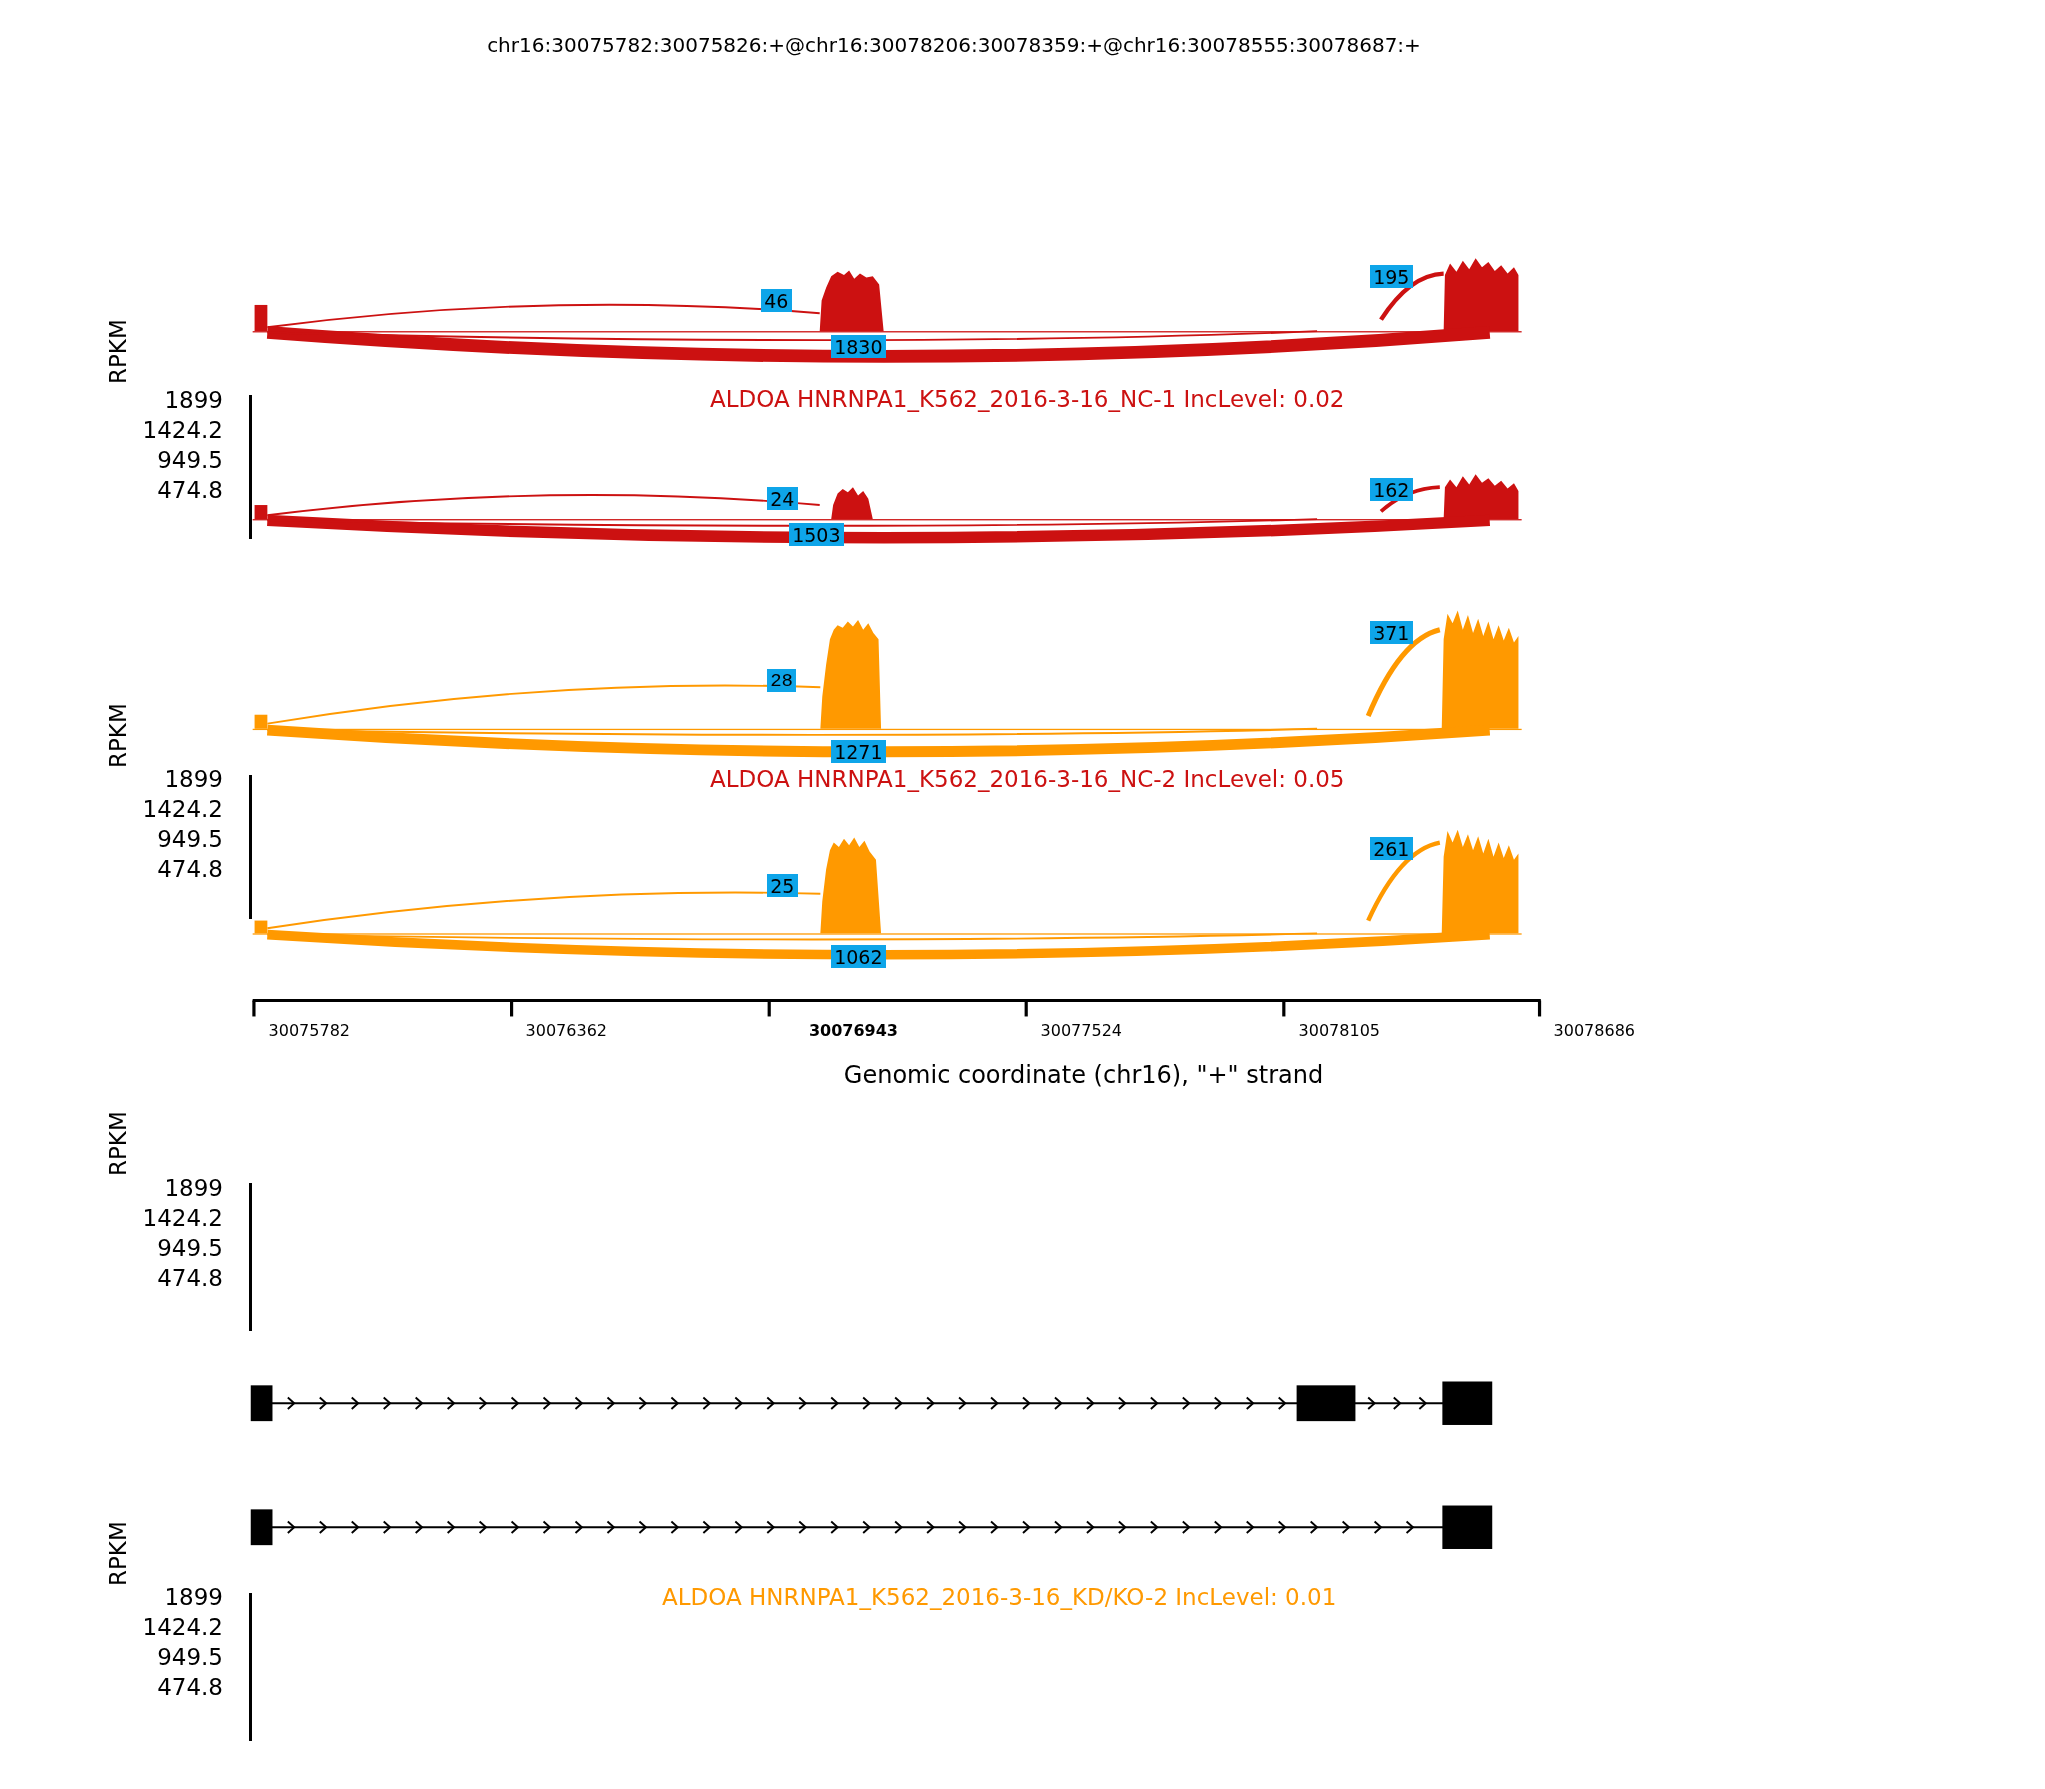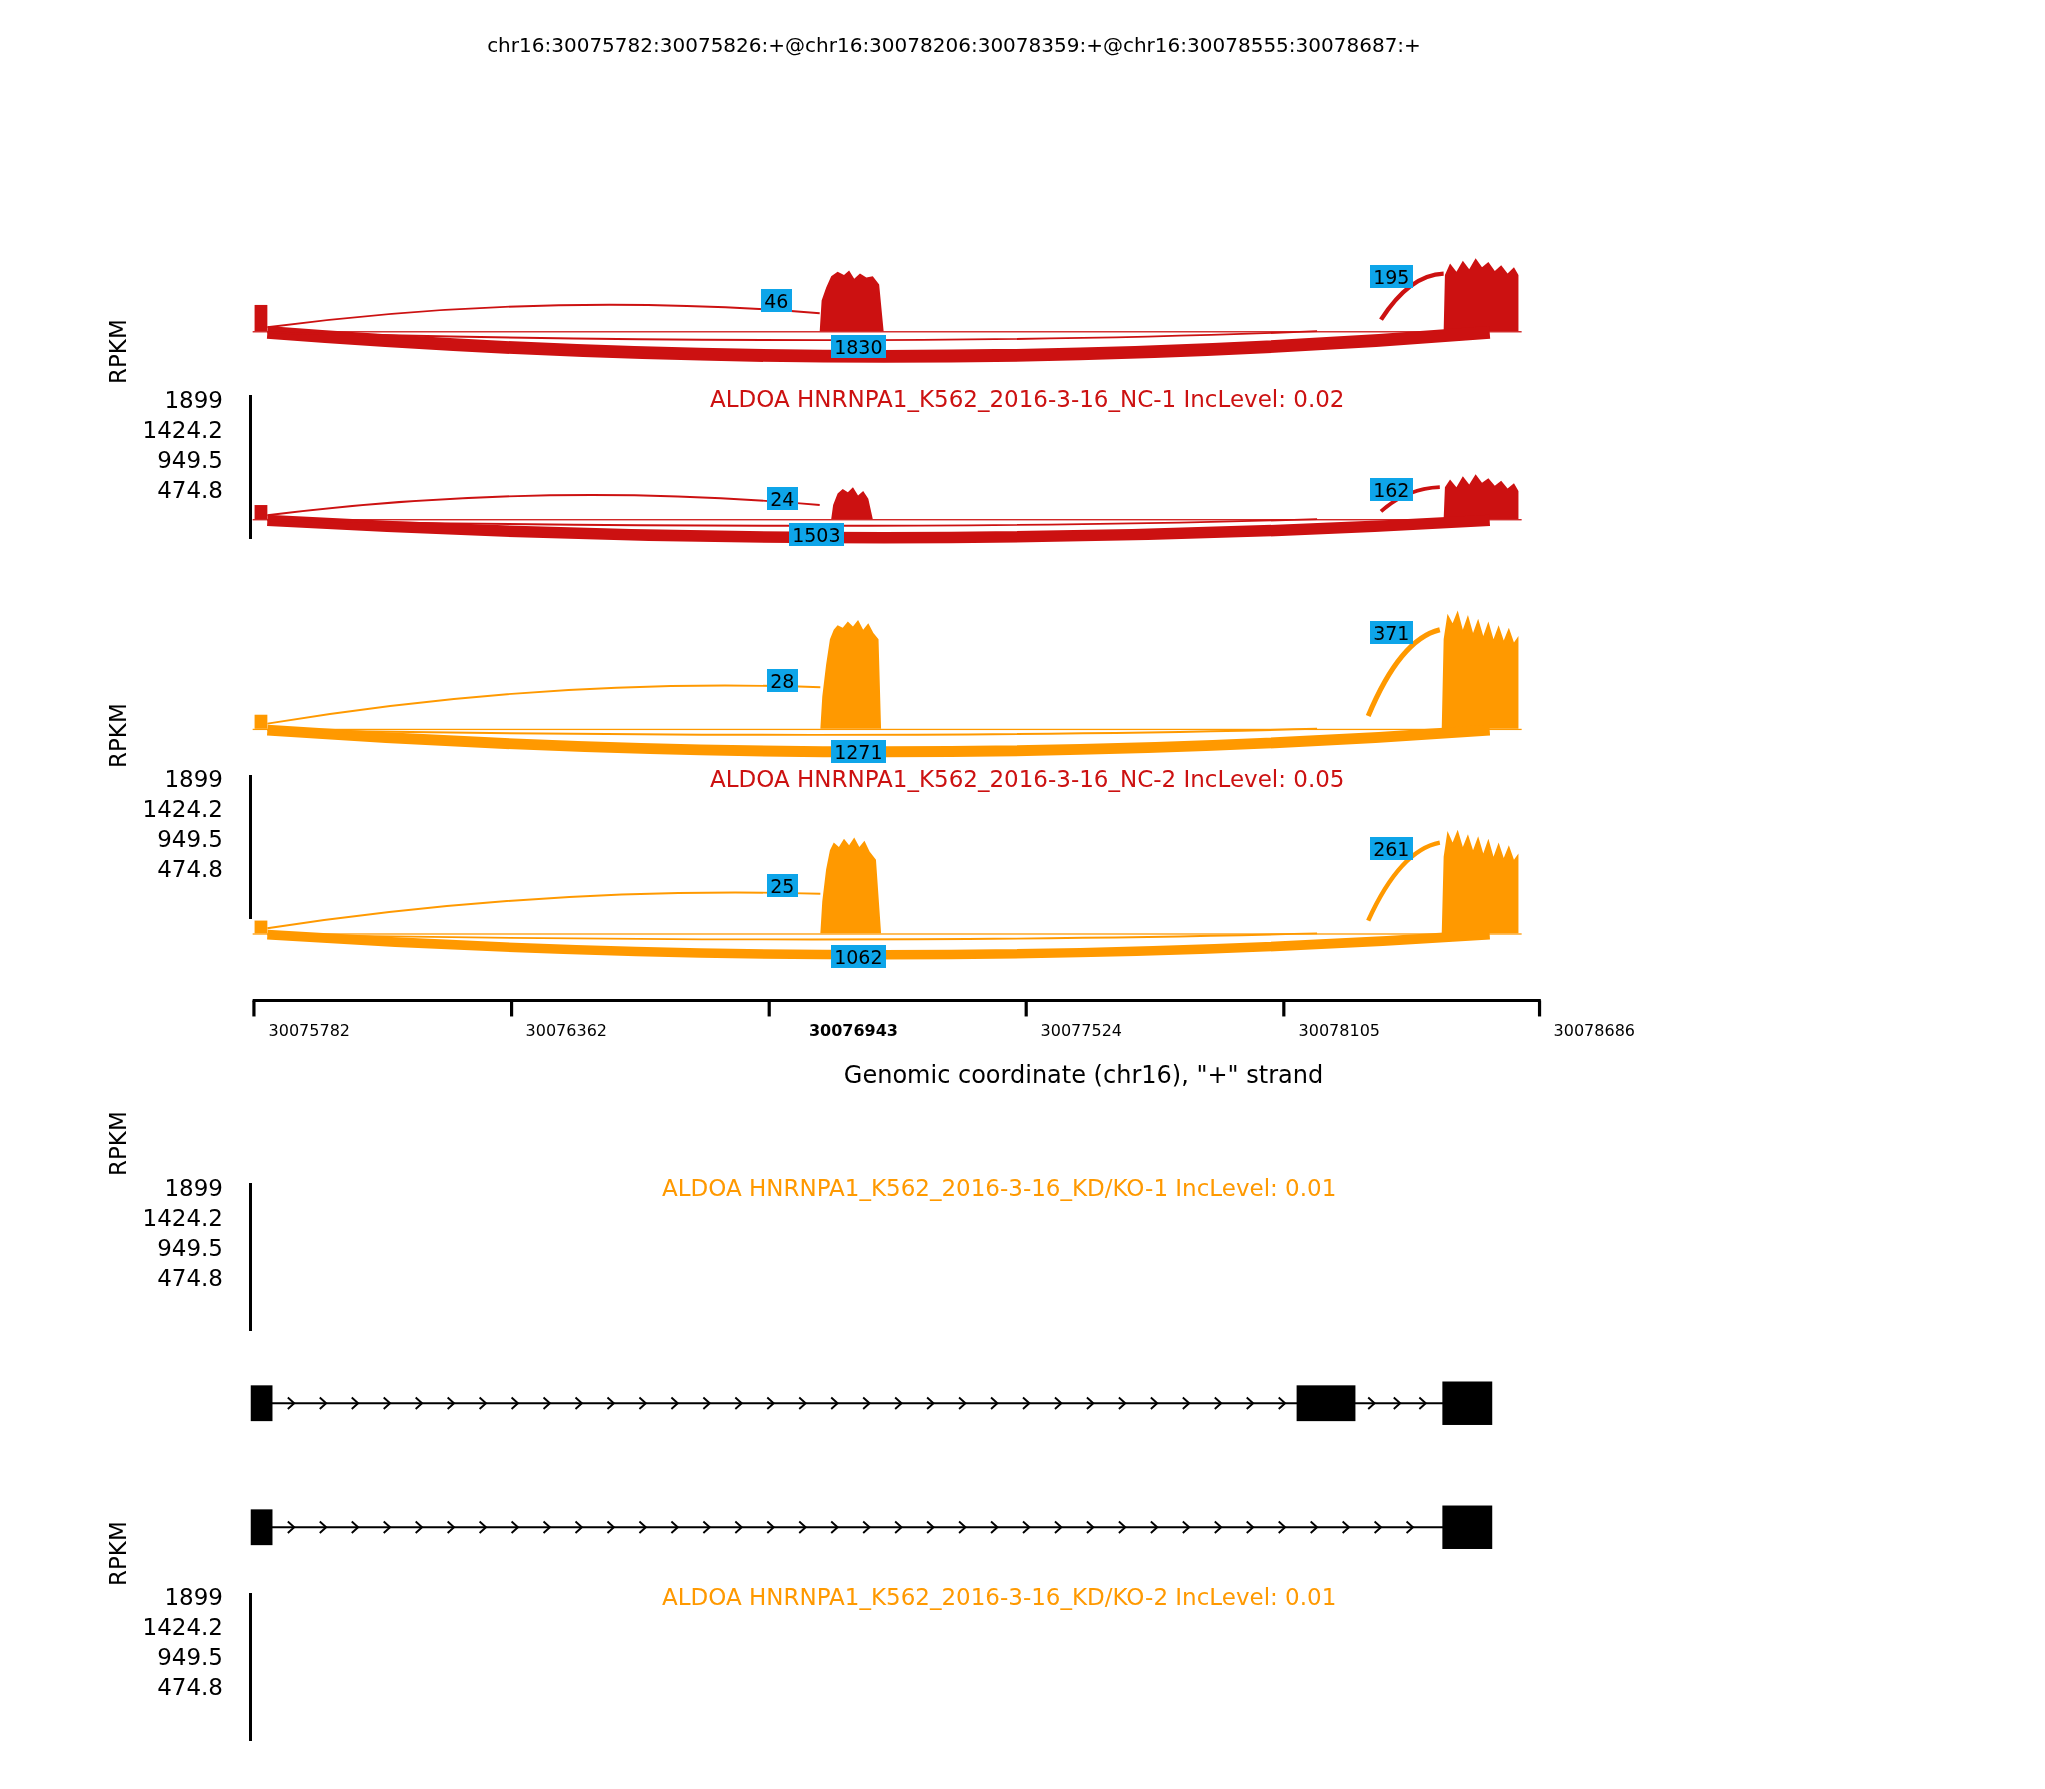--- a/index.html
+++ b/index.html
@@ -273,23 +273,22 @@
 <div class="junction-count" style="left:1370px; top:478px;">162</div>
 <div class="junction-count" style="left:789px; top:523px;">1503</div>
 
 <div class="panel" style="top:588px;height:179px;">
   <div class="rpkm-label" style="left:105px; top:588px;">RPKM</div>
   <div class="ytick" style="left:121px; top:587px; width:102px;">1899</div>
   <div class="ytick" style="left:121px; top:617px; width:102px;">1424.2</div>
   <div class="ytick" style="left:121px; top:647px; width:102px;">949.5</div>
   <div class="ytick" style="left:121px; top:677px; width:102px;">474.8</div>
   <div class="axis-line" style="left:249px; top:595px; width:3.2px; height:148px;"></div>
-  <div class="panel-label" style="left:662px; top:587px; color:#ff9900;">ALDOA HNRNPA1_K562_2016-3-16_KD/KO-1 IncLevel: 0.01</div>
 </div>
-<div class="junction-count" style="left:767px; top:669px;">28</div>
+<div class="junction-count" style="left:767px; top:669px;font-family:Liberation Mono, monospace;">28</div>
 <div class="junction-count" style="left:1370px; top:621px;">371</div>
 <div class="junction-count" style="left:831px; top:740px;">1271</div>
 
 <div class="panel" style="top:793px;height:179px;">
   <div class="rpkm-label" style="left:105px; top:793px;">RPKM</div>
   <div class="ytick" style="left:121px; top:791px; width:102px;">1899</div>
   <div class="ytick" style="left:121px; top:821px; width:102px;">1424.2</div>
   <div class="ytick" style="left:121px; top:851px; width:102px;">949.5</div>
   <div class="ytick" style="left:121px; top:881px; width:102px;">474.8</div>
   <div class="axis-line" style="left:249px; top:800px; width:3.2px; height:148px;"></div>

